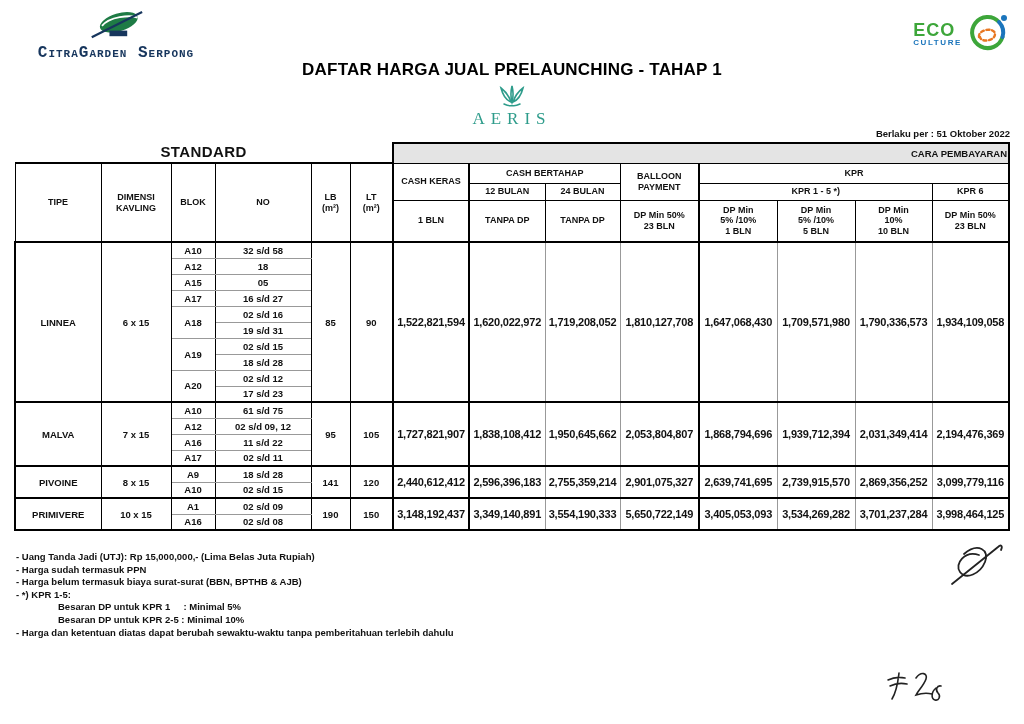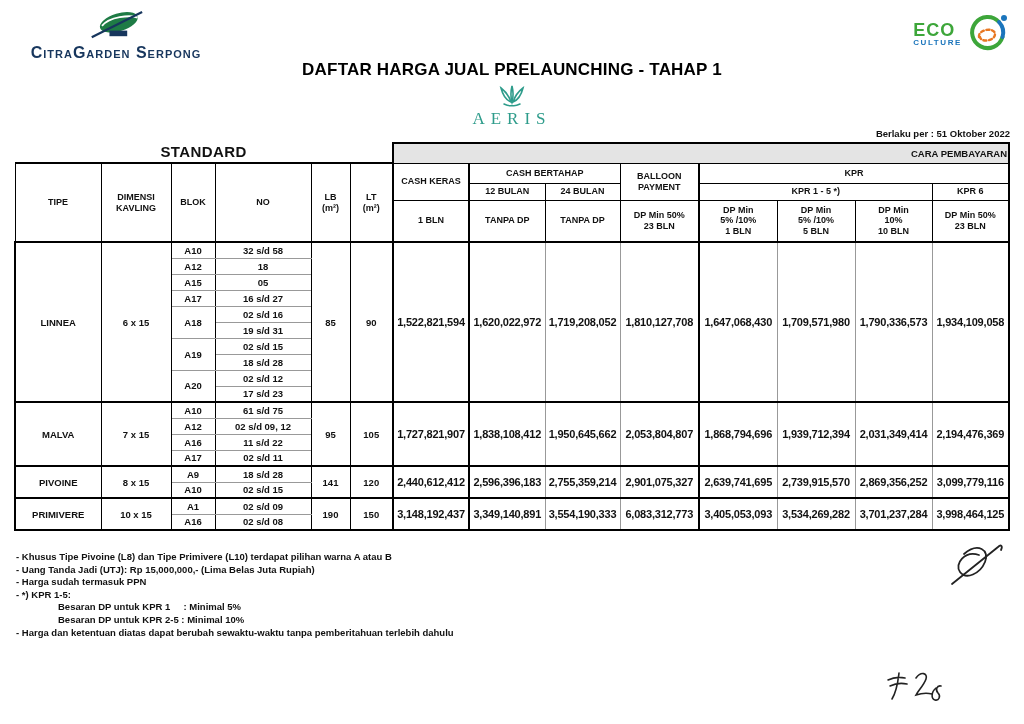--- a/index.html
+++ b/index.html
@@ -7,21 +7,21 @@
     --swoosh-green:#1E7B45; --hdr-gray:#E4E4E4;
   }
   *{box-sizing:border-box;margin:0;padding:0;}
   html,body{background:#fff;}
   body{width:1024px;height:724px;position:relative;overflow:hidden;
        font-family:"Liberation Sans",sans-serif;color:#111;}
 
   
   .brand-citra{position:absolute;left:16px;top:6px;width:200px;text-align:center;}
   .brand-citra .swoosh{display:block;margin:0 auto;}
-  .citra-text{font-family:Liberation Sans, sans-serif;font-variant:small-caps;
+  .citra-text{font-family:Liberation Mono, monospace;font-variant:small-caps;
               font-weight:bold;font-size:16px;letter-spacing:1px;color:var(--navy);
               white-space:nowrap;}
 
   
   .doc-title{position:absolute;left:0;top:60px;width:1024px;text-align:center;
              font-weight:bold;font-size:17px;letter-spacing:.2px;color:#000;}
   .aeris{position:absolute;left:0;top:84px;width:1024px;text-align:center;}
   .aeris .leaf{display:block;margin:0 auto;}
   .aeris-text{font-family:"Liberation Serif",serif;font-size:17px;letter-spacing:6px;
               color:var(--teal);margin-top:1px;}
@@ -287,38 +287,38 @@
         <tr class="sec">
           <td rowspan="2" class="lc vl2 bb2">PRIMIVERE</td>
           <td rowspan="2" class="lc bb2">10 x 15</td>
           <td class="lc">A1</td>
           <td class="lc">02 s/d 09</td>
           <td rowspan="2" class="lc bb2">190</td>
           <td rowspan="2" class="lc bb2">150</td>
           <td rowspan="2" class="price vl2 vr2 bb2">3,148,192,437</td>
           <td rowspan="2" class="price bb2">3,349,140,891</td>
           <td rowspan="2" class="price bb2">3,554,190,333</td>
-          <td rowspan="2" class="price bb2">6,083,312,773</td>
+          <td rowspan="2" class="price bb2">5,650,722,149</td>
           <td rowspan="2" class="price vl2 bb2">3,405,053,093</td>
           <td rowspan="2" class="price bb2">3,534,269,282</td>
           <td rowspan="2" class="price bb2">3,701,237,284</td>
           <td rowspan="2" class="price vr2 bb2">3,998,464,125</td>
         </tr>
         <tr>
           <td class="lc bb2">A16</td>
           <td class="lc bb2">02 s/d 08</td>
         </tr>
       </tbody>
 </table>
 </div>
 
 <div class="notes" id="notes">
-    <div class="note">- Khusus Tipe Pivoine (L8) dan Tipe Primivere (L10) terdapat pilihan warna A atau B</div>
     <div class="note">- Uang Tanda Jadi (UTJ): Rp 15,000,000,- (Lima Belas Juta Rupiah)</div>
     <div class="note">- Harga sudah termasuk PPN</div>
+    <div class="note">- Harga belum termasuk biaya surat-surat (BBN, BPTHB &amp; AJB)</div>
     <div class="note">- *) KPR 1-5:</div>
     <div class="note indent">Besaran DP untuk KPR 1     : Minimal 5%</div>
     <div class="note indent">Besaran DP untuk KPR 2-5 : Minimal 10%</div>
     <div class="note">- Harga dan ketentuan diatas dapat berubah sewaktu-waktu tanpa pemberitahuan terlebih dahulu</div>
   </div>
 
 <svg class="sig1" width="58" height="52" viewBox="0 0 58 52">
   <path d="M16 14 C30 2 42 10 37 22 C32 34 18 40 12 32 C6 24 17 10 31 15 M4 44 L50 7 C53 4 55 6 53 10" stroke="#222" stroke-width="1.8" fill="none" stroke-linecap="round"></path>
 </svg>
 <svg class="sig2" width="72" height="42" viewBox="0 0 72 42">

